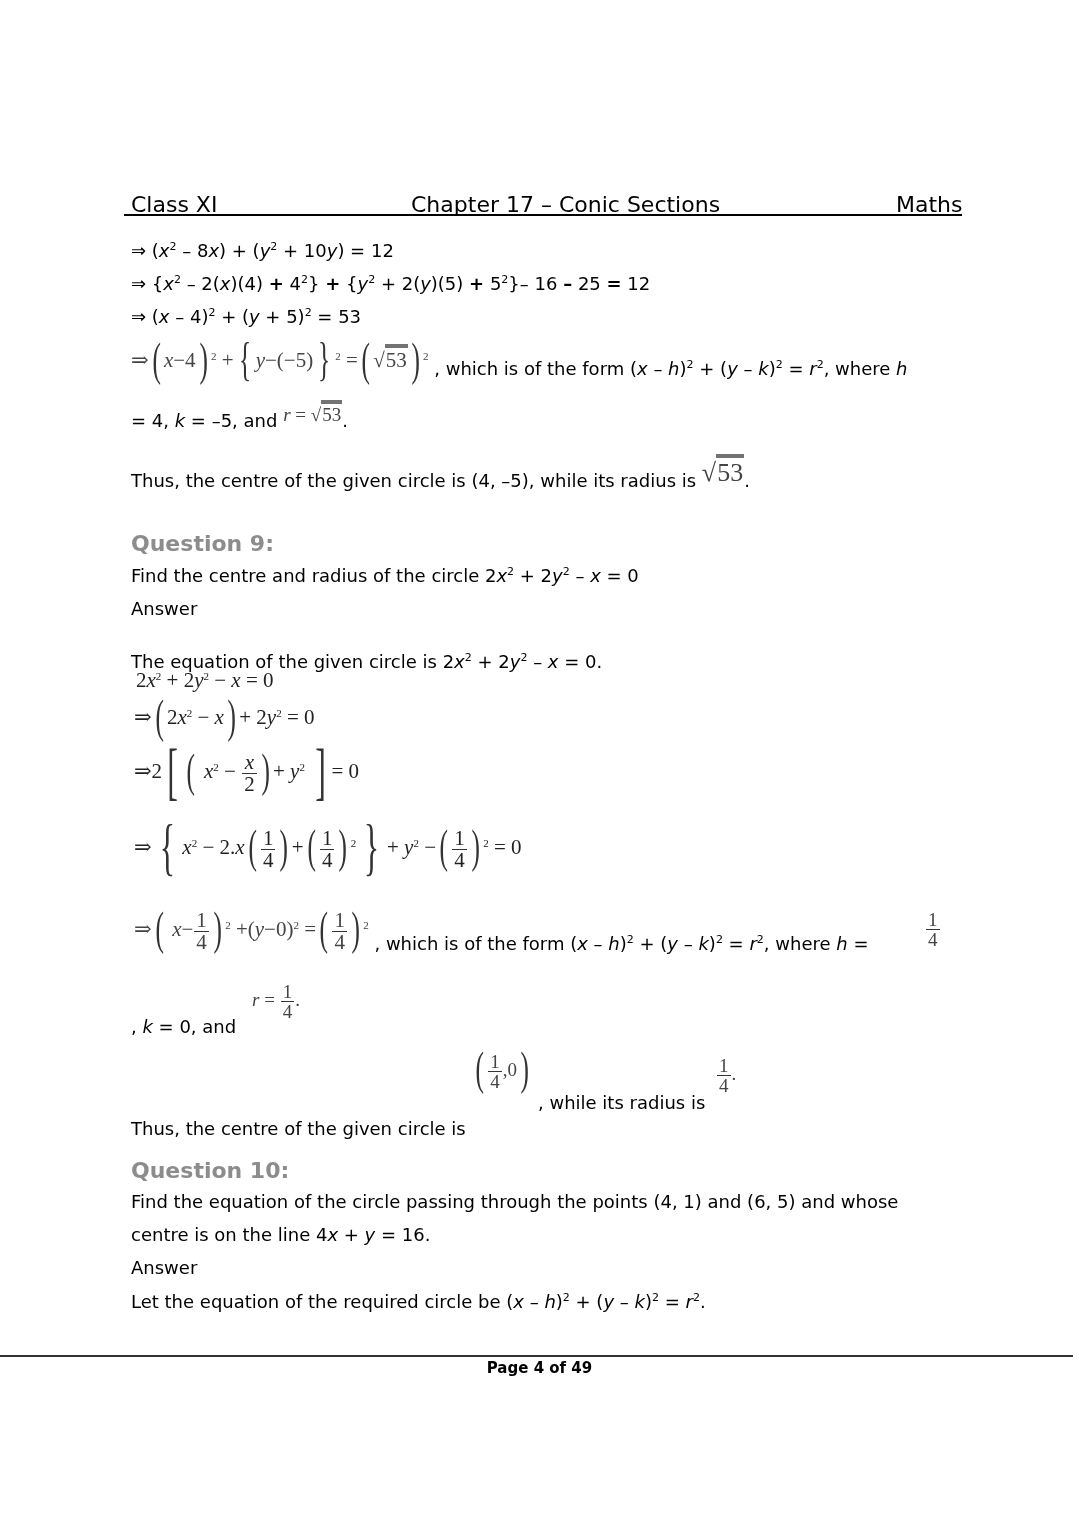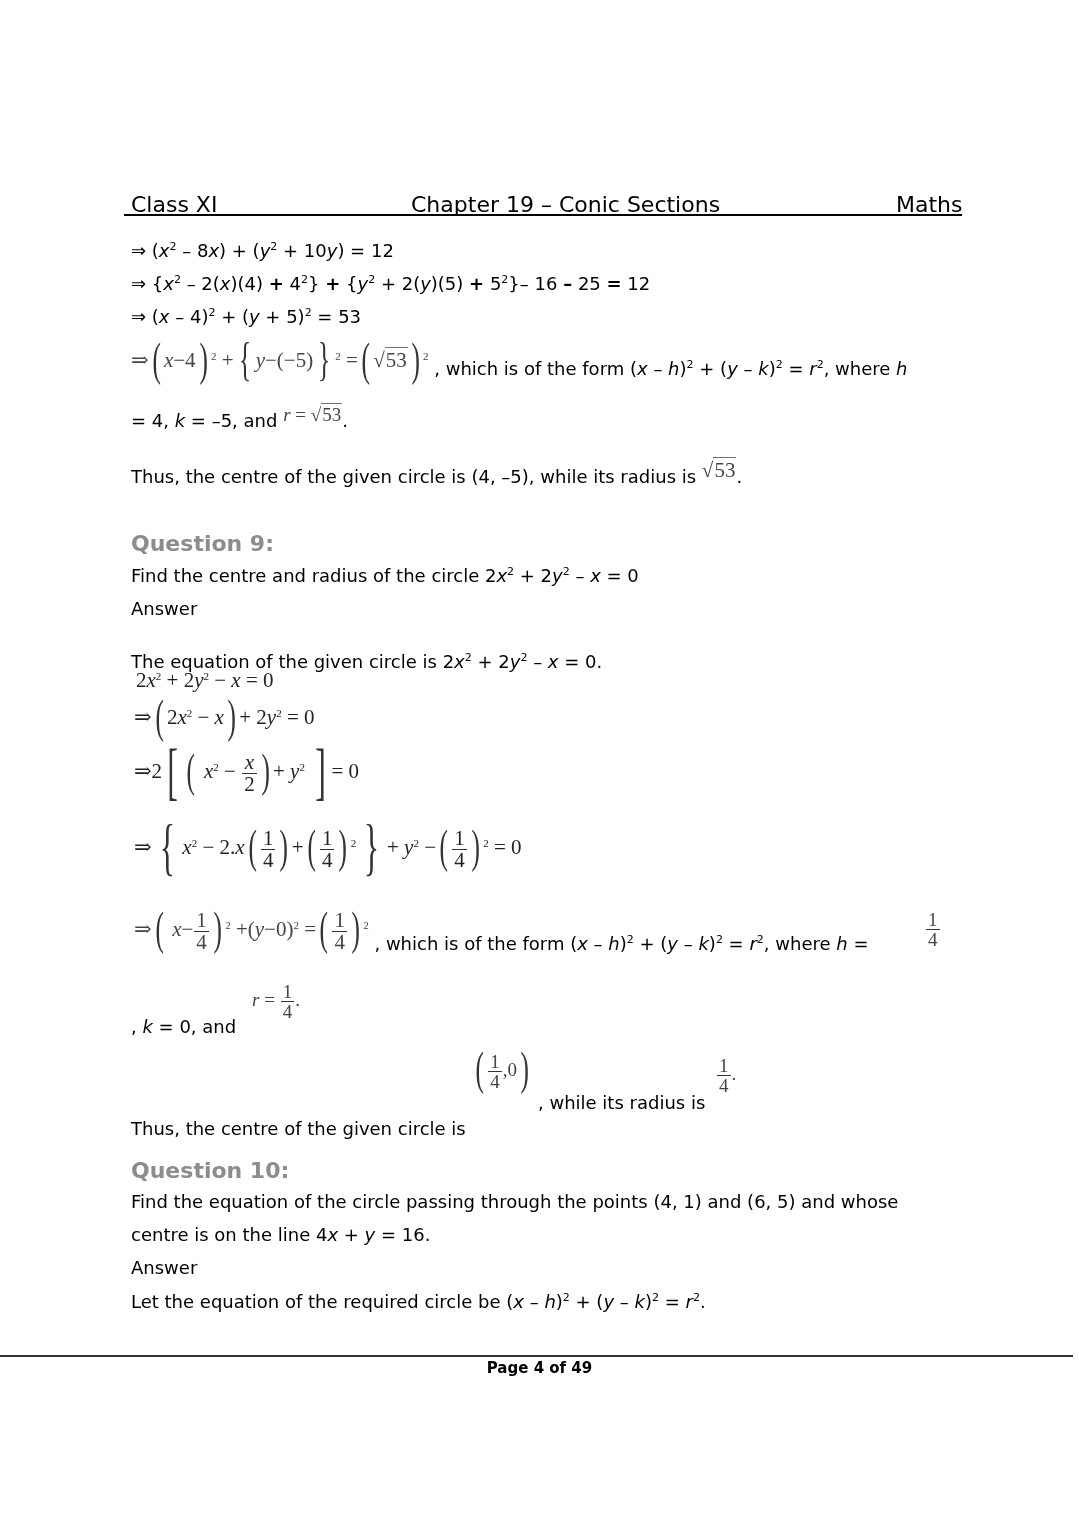--- a/index.html
+++ b/index.html
@@ -13,42 +13,42 @@
   .math { font-family:"Liberation Serif", "DejaVu Serif", serif; font-size:21px; color:#222; }
   .math.grey { color:#444; }
   i, .it { font-style:italic; }
   sup { font-size:11px; vertical-align:7px; line-height:0; }
   .frac { display:inline-block; vertical-align:middle; text-align:center; line-height:1; margin:0 1px; }
   .frac .n { display:block; padding:0 2px; }
   .frac .d { display:block; border-top:1px solid #333; padding:0 2px; }
   .big { font-size:46px; line-height:0; vertical-align:-8px; font-weight:100; transform:scaleX(0.55); display:inline-block; color:#333; }
   .bigger { font-size:64px; line-height:0; vertical-align:-14px; font-weight:100; transform:scaleX(0.5); display:inline-block; color:#333; }
   .rad { display:inline-block; }
-  .rad .bar { border-top:1px solid #737373; padding:0 1px; }
+  .rad .bar { border-top:4px solid #737373; padding:0 1px; }
   .footer-line { position:absolute; left:0; top:1355px; width:1073px; height:1.5px; background:#333; }
   .footer { position:absolute; top:1359px; left:0; width:1079px; text-align:center; font-weight:bold; font-size:15px; }
 </style>
 </head>
 <body>
 
 <div class="hdr" style="left:131px;">Class XI</div>
-<div class="hdr" style="left:411px;">Chapter 19 – Conic Sections</div>
+<div class="hdr" style="left:411px;">Chapter 17 – Conic Sections</div>
 <div class="hdr" style="left:896px;">Maths</div>
 <div class="hdr-line"></div>
 
 <div class="line" style="top:240px;">⇒ (<i>x</i><sup>2</sup> – 8<i>x</i>) + (<i>y</i><sup>2</sup> + 10<i>y</i>) = 12</div>
 <div class="line" style="top:273px;">⇒ {<i>x</i><sup>2</sup> – 2(<i>x</i>)(4) <b>+</b> 4<sup>2</sup>} <b>+</b> {<i>y</i><sup>2</sup> + 2(<i>y</i>)(5) <b>+</b> 5<sup>2</sup>}– 16 <b>–</b> 25 <b>=</b> 12</div>
 <div class="line" style="top:306px;">⇒ (<i>x</i> – 4)<sup>2</sup> + (<i>y</i> + 5)<sup>2</sup> = 53</div>
 
 <div class="line" style="top:348px;">
   <span class="math grey">⇒<span class="big">(</span><i>x</i>−4<span class="big">)</span><sup>2</sup> +<span class="big">{</span><i>y</i>−(−5)<span class="big">}</span><sup>2</sup> =<span class="big">(</span><span class="rad">√<span class="bar">53</span></span><span class="big">)</span><sup>2</sup></span>
   <span style="position:relative; top:8px;">, which is of the form (<i>x</i> – <i>h</i>)<sup>2</sup> + (<i>y</i> – <i>k</i>)<sup>2</sup> = <i>r</i><sup>2</sup>, where <i>h</i></span>
 </div>
 <div class="line" style="top:410px;">= 4, <i>k</i> = –5, and <span class="math grey" style="font-size:19px; position:relative; top:-6px;"><i>r</i> = <span class="rad">√<span class="bar">53</span></span></span>.</div>
-<div class="line" style="top:464px;"><span>Thus, the centre of the given circle is (4, –5), while its radius is</span> <span class="math grey" style="font-size:21px; position:relative; top:-6px;margin-top:28px;"><span class="rad">√<span class="bar">53</span></span></span>.</div>
+<div class="line" style="top:464px;"><span>Thus, the centre of the given circle is (4, –5), while its radius is</span> <span class="math grey" style="font-size:26px; position:relative; top:-6px;margin-top:28px;"><span class="rad">√<span class="bar">53</span></span></span>.</div>
 
 <div class="qhead" style="top:531px;">Question 9:</div>
 <div class="line" style="top:565px;">Find the centre and radius of the circle 2<i>x</i><sup>2</sup> + 2<i>y</i><sup>2</sup> – <i>x</i> = 0</div>
 <div class="line" style="top:598px;">Answer</div>
 <div class="line" style="top:651px;">The equation of the given circle is 2<i>x</i><sup>2</sup> + 2<i>y</i><sup>2</sup> – <i>x</i> = 0.</div>
 
 <div class="line math" style="top:668px; left:136px;">2<i>x</i><sup>2</sup> + 2<i>y</i><sup>2</sup> − <i>x</i> = 0</div>
 <div class="line math" style="top:705px; left:134px;text-align:right;">⇒<span class="big">(</span>2<i>x</i><sup>2</sup> − <i>x</i><span class="big">)</span>+ 2<i>y</i><sup>2</sup> = 0</div>
 <div class="line math" style="top:752px; left:134px;">⇒2<span class="bigger">[</span><span class="big">(</span> <i>x</i><sup>2</sup> − <span class="frac"><span class="n"><i>x</i></span><span class="d">2</span></span><span class="big">)</span>+ <i>y</i><sup>2</sup> <span class="bigger">]</span>= 0</div>
 <div class="line math" style="top:828px; left:134px;">⇒<span class="bigger">{</span><i>x</i><sup>2</sup> − 2.<i>x</i><span class="big">(</span><span class="frac"><span class="n">1</span><span class="d">4</span></span><span class="big">)</span>+<span class="big">(</span><span class="frac"><span class="n">1</span><span class="d">4</span></span><span class="big">)</span><sup>2</sup><span class="bigger">}</span>+ <i>y</i><sup>2</sup> −<span class="big">(</span><span class="frac"><span class="n">1</span><span class="d">4</span></span><span class="big">)</span><sup>2</sup> = 0</div>

